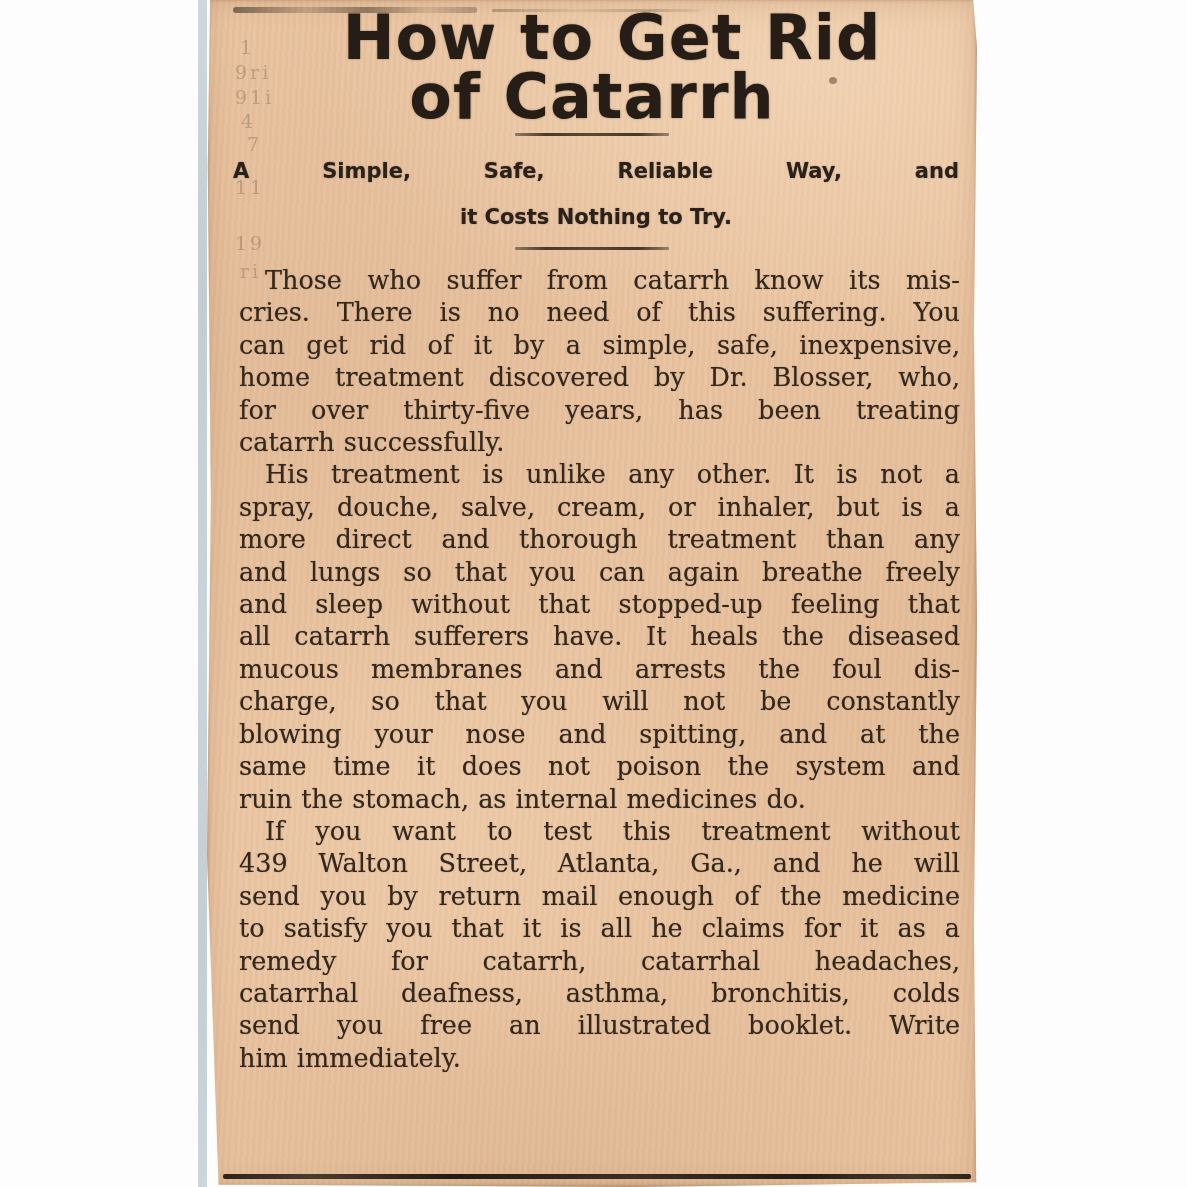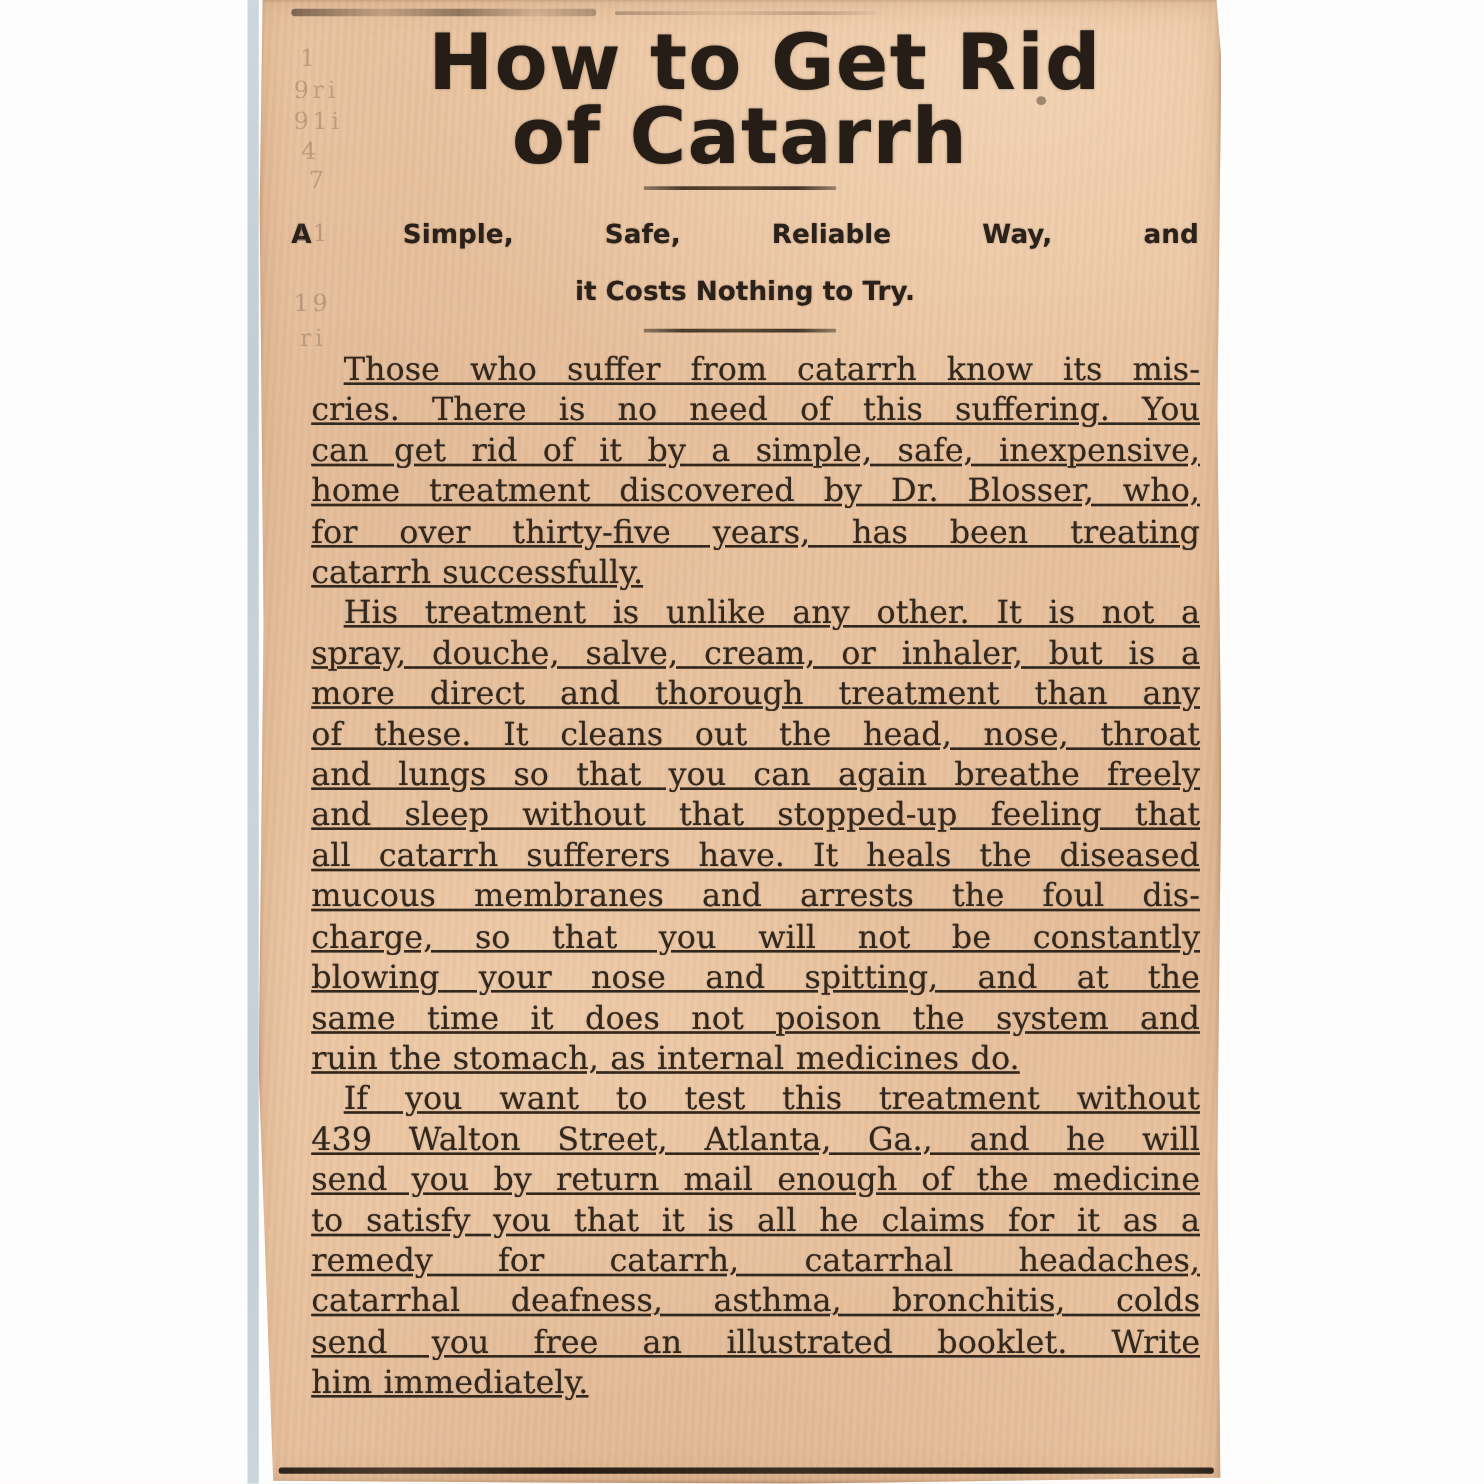--- a/index.html
+++ b/index.html
@@ -66,21 +66,21 @@
   .ghosts span:nth-child(1) { top: 36px; left: 33px; }
   .ghosts span:nth-child(2) { top: 61px; }
   .ghosts span:nth-child(3) { top: 86px; }
   .ghosts span:nth-child(4) { top: 110px; left: 34px; }
   .ghosts span:nth-child(5) { top: 133px; left: 40px; }
   .ghosts span:nth-child(6) { top: 176px; }
   .ghosts span:nth-child(7) { top: 232px; }
   .ghosts span:nth-child(8) { top: 260px; left: 33px; }
   
   .headline {
-    margin: 12px; padding-top: 8px;
+    margin: 0; padding-top: 8px;
     text-align: center;
     font-family: "DejaVu Sans", "Liberation Sans", sans-serif;
     font-weight: bold;
     color: #251d16;
     text-shadow: 0 0 2px rgba(37,29,22,.45);
   }
   .headline .l1 { font-size: 62px; line-height: 60px; letter-spacing: 1px; transform: translateX(20px); }
   .headline .l2 { font-size: 62px; line-height: 57px; letter-spacing: 1px; }
   
   .rule {
@@ -98,26 +98,25 @@
     font-weight: bold;
     font-size: 21px; line-height: 46px;
     color: #2a211a;
     text-shadow: 0 0 1.5px rgba(42,33,26,.45);
   }
   .subhead .l1 { text-align: justify; text-align-last: justify; }
   .subhead .l2 { text-align: center; }
   
   .body-text {
     margin-top: 14px;
-    padding: 0 17px 0 42px;
+    padding: 0 17px 0 32px;
     font-size: 25.5px; line-height: 32.4px;
     color: #33281e;
     text-shadow: 0 0 1px rgba(51,40,30,.5);
     word-spacing: 1px;
-    text-decoration: underline;
   }
   .para { margin: 0; }
   .tline { text-align: justify; text-align-last: justify; }
   .tline.noj { text-align-last: left; }
   .tline.indent { text-indent: 26px; }
   
   .bottom-rule {
     position: absolute;
     left: 16px; top: 1174px;
     width: 748px; height: 5px;
@@ -176,21 +175,20 @@
           <div class="tline">cries. There is no need of this suffering. You</div>
           <div class="tline">can get rid of it by a simple, safe, inexpensive,</div>
           <div class="tline">home treatment discovered by Dr. Blosser, who,</div>
           <div class="tline">for over thirty-five years, has been treating</div>
           <div class="tline noj">catarrh successfully.</div>
         </div>
       <div class="para">
           <div class="tline indent">His treatment is unlike any other. It is not a</div>
           <div class="tline">spray, douche, salve, cream, or inhaler, but is a</div>
           <div class="tline">more direct and thorough treatment than any</div>
-          <div class="tline">of these. It cleans out the head, nose, throat</div>
           <div class="tline">and lungs so that you can again breathe freely</div>
           <div class="tline">and sleep without that stopped-up feeling that</div>
           <div class="tline">all catarrh sufferers have. It heals the diseased</div>
           <div class="tline">mucous membranes and arrests the foul dis-</div>
           <div class="tline">charge, so that you will not be constantly</div>
           <div class="tline">blowing your nose and spitting, and at the</div>
           <div class="tline">same time it does not poison the system and</div>
           <div class="tline noj">ruin the stomach, as internal medicines do.</div>
         </div>
       <div class="para">

